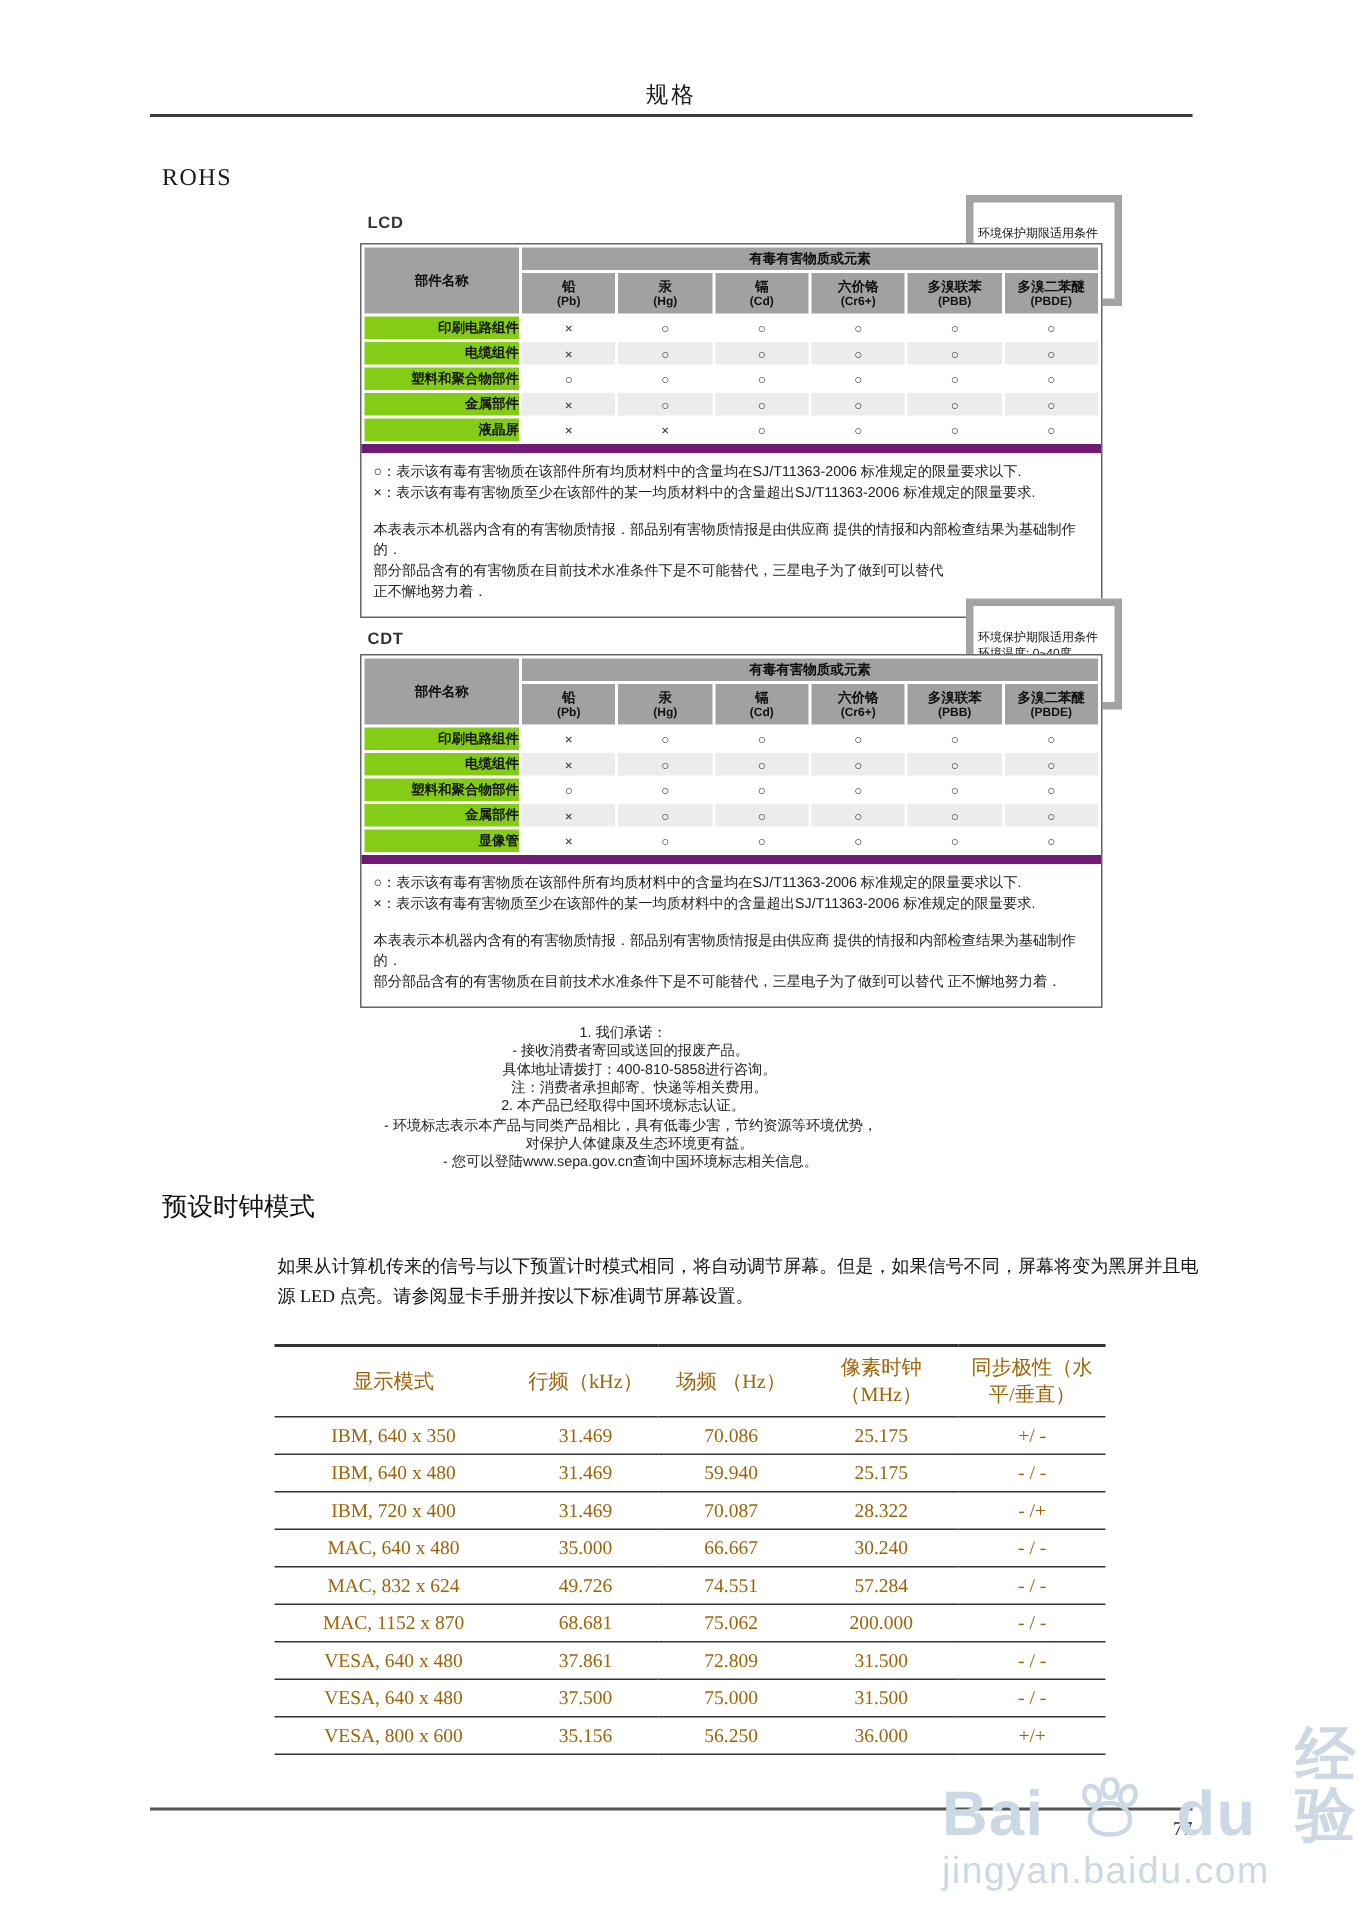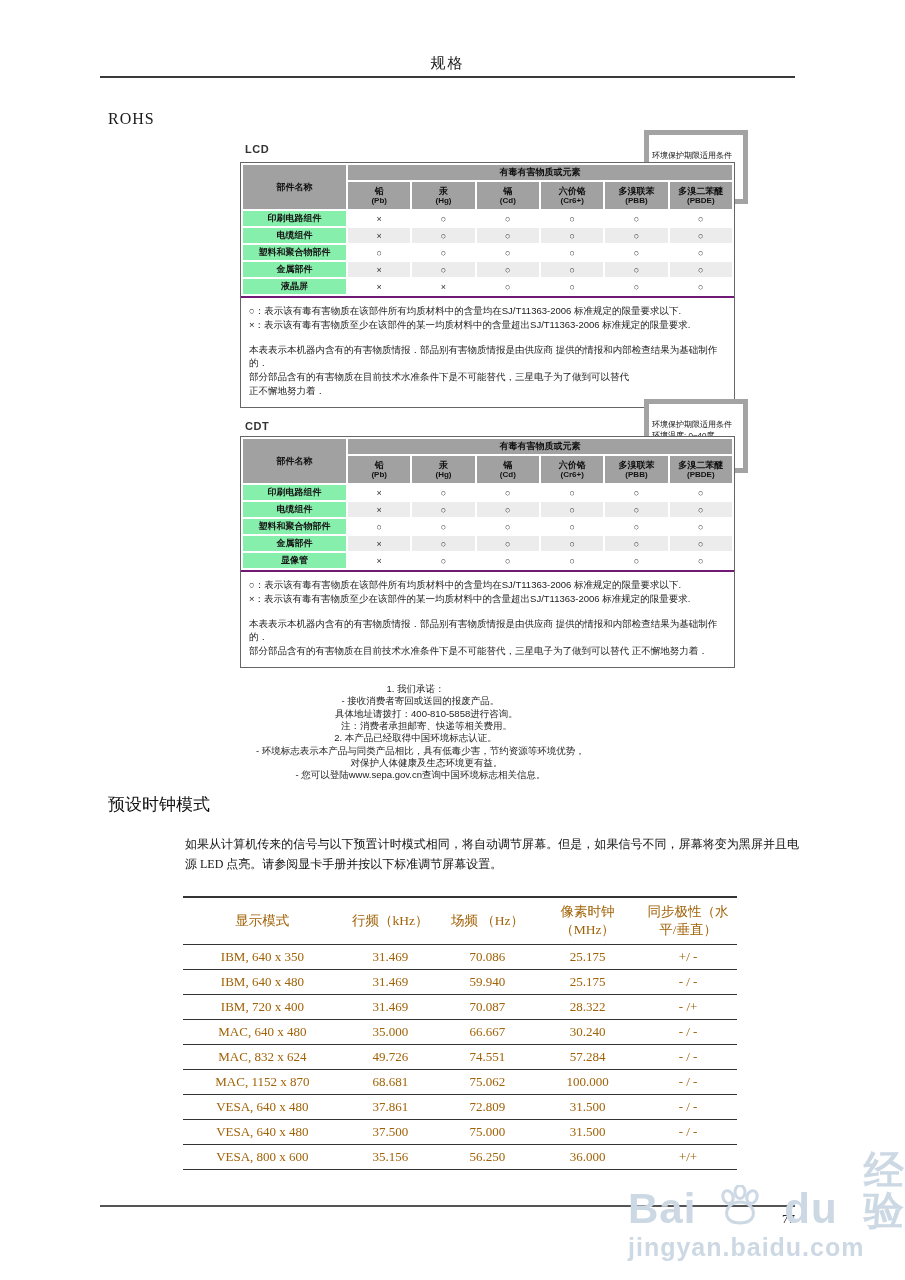--- a/index.html
+++ b/index.html
@@ -26,24 +26,24 @@
   .rohs-box{position:absolute;left:240px;width:493px;border:1px solid #666;background:#fff;}
   .rohs-box-lcd{top:162px;}
   .rohs-box-cdt{top:436px;}
   .rohs-table{border-collapse:separate;border-spacing:2px;width:100%;table-layout:fixed;}
   .rohs-table td{padding:0;}
   .hcell{background:#a1a1a1;text-align:center;font-weight:bold;font-size:9px;color:#101010;}
   .hcell.top{height:15px;}
   .part-h{background:#a1a1a1;}
   .sub{height:27px;line-height:1.15;}
   .sub .sym{font-size:8px;}
-  .pcell{background:#86efac;text-align:center;font-weight:bold;font-size:9px;height:15px;color:#161616;}
+  .pcell{background:#84cc16;text-align:right;font-weight:bold;font-size:9px;height:15px;color:#161616;}
   .vcell{text-align:center;font-size:9px;height:15px;color:#333;background:#fff;}
   tr.alt .vcell{background:#ececec;}
-  .rohs-notes{border-top:2px solid #701a75;padding:6px 8px 9px 8px;font-size:9.5px;
+  .rohs-notes{border-top:6px solid #701a75;padding:6px 8px 9px 8px;font-size:9.5px;
               line-height:1.45;color:#222;}
   .rohs-notes .gap{height:11px;}
   .rohs-notes-cdt{min-height:70px;}
 
   
   .commitments{position:absolute;left:246px;top:683px;font-size:9.5px;line-height:1.3;color:#222;text-align:center;}
   .commitments .ind0{padding-left:0;}
   .commitments .ind1{padding-left:10px;}
   .commitments .ind2{padding-left:22px;}
 
@@ -63,21 +63,21 @@
   .footer-rule{position:absolute;top:1205px;left:100px;width:695px;height:0;border-top:2px solid #555;}
   .page-number{position:absolute;top:1211px;left:100px;width:695px;text-align:right;
                font-size:13px;color:#222;}
 
   
   .watermark{position:absolute;left:628px;top:1150px;color:#ccd8e3;z-index:5;}
   .wm-brand{display:flex;align-items:flex-end;font-weight:bold;font-size:42px;
             letter-spacing:1px;line-height:1;gap:20px;}
   .wm-paw{margin:0 2px -2px 2px;}
   .wm-cn{font-size:40px;margin-left:6px;}
-  .wm-url{font-size:25px;font-weight:bold;letter-spacing:1px;margin-top:3px;}
+  .wm-url{font-size:25px;font-weight:normal;letter-spacing:1px;margin-top:3px;}
 </style>
 </head>
 <body>
 
 <div class="page">
 
   <div class="header-title serif">规格</div>
   <div class="header-rule"></div>
 
   <div class="rohs-title serif">ROHS</div>
@@ -350,21 +350,21 @@
       <td>MAC, 832 x 624</td>
       <td>49.726</td>
       <td>74.551</td>
       <td>57.284</td>
       <td>- / -</td>
     </tr>
     <tr>
       <td>MAC, 1152 x 870</td>
       <td>68.681</td>
       <td>75.062</td>
-      <td>100.000</td>
+      <td>200.000</td>
       <td>- / -</td>
     </tr>
     <tr>
       <td>VESA, 640 x 480</td>
       <td>37.861</td>
       <td>72.809</td>
       <td>31.500</td>
       <td>- / -</td>
     </tr>
     <tr>

